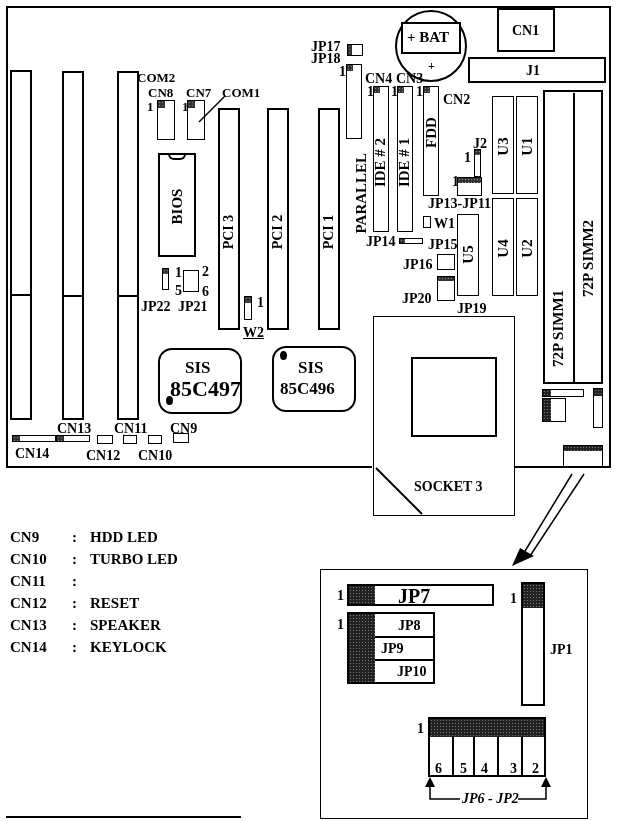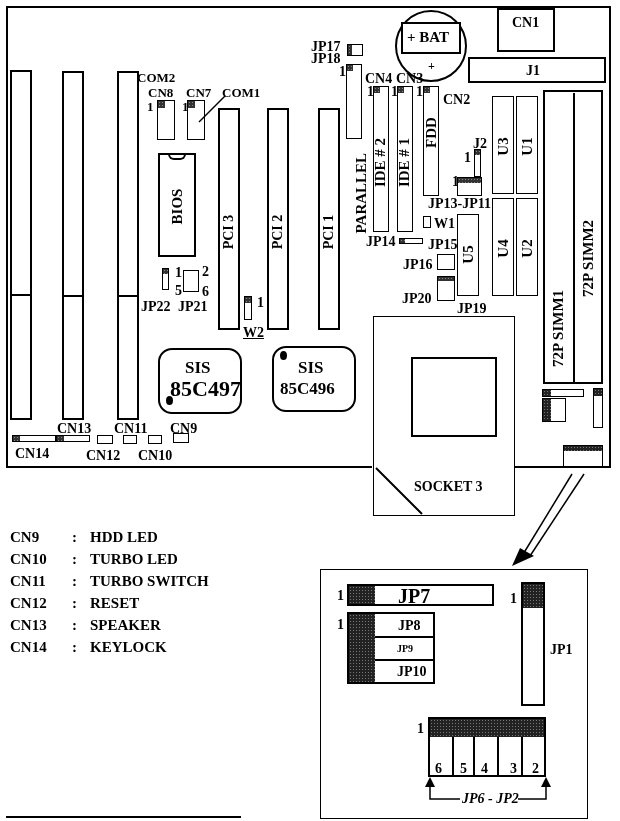--- a/index.html
+++ b/index.html
@@ -24,21 +24,21 @@
 <div class="abs" style="left:6px;top:6px;width:605px;height:462px;border-top:2px solid #000;border-left:2px solid #000;border-right:2px solid #000;box-sizing:border-box;"></div>
 <div class="abs" style="left:6px;top:466px;width:366px;height:2px;background:#000;"></div>
 <div class="abs" style="left:515px;top:466px;width:96px;height:2px;background:#000;"></div>
 
 <div class="abs" style="left:395px;top:10px;width:72px;height:72px;border:2px solid #000;border-radius:50%;box-sizing:border-box;"></div>
 <div class="box" style="left:401px;top:22px;width:60px;height:32px;"></div>
 <span class="lbl" style="left:407px;top:31px;font-size:15px;">+ BAT</span>
 <span class="lbl" style="left:428px;top:60px;font-size:12px;">+</span>
 
 <div class="box" style="left:497px;top:8px;width:58px;height:44px;"></div>
-<span class="lbl" style="left:512px;top:16px;font-size:14px;">CN1</span>
+<span class="lbl" style="left:512px;top:24px;font-size:14px;">CN1</span>
 <div class="box" style="left:468px;top:57px;width:138px;height:26px;"></div>
 <span class="lbl" style="left:526px;top:64px;font-size:14px;">J1</span>
 
 <div class="box" style="left:10px;top:70px;width:22px;height:350px;"></div>
 <div class="abs" style="left:10px;top:294px;width:22px;height:2px;background:#000;"></div>
 <div class="box" style="left:62px;top:71px;width:22px;height:349px;"></div>
 <div class="abs" style="left:62px;top:295px;width:22px;height:2px;background:#000;"></div>
 <div class="box" style="left:117px;top:71px;width:22px;height:349px;"></div>
 <div class="abs" style="left:117px;top:295px;width:22px;height:2px;background:#000;"></div>
 
@@ -202,21 +202,20 @@
       <span>HDD LED</span>
     </div>
   <div class="row">
       <span class="k">CN10</span>
       <span class="c">:</span>
       <span>TURBO LED</span>
     </div>
   <div class="row">
       <span class="k">CN11</span>
       <span class="c">:</span>
-      <span>TURBO SWITCH</span>
     </div>
   <div class="row">
       <span class="k">CN12</span>
       <span class="c">:</span>
       <span>RESET</span>
     </div>
   <div class="row">
       <span class="k">CN13</span>
       <span class="c">:</span>
       <span>SPEAKER</span>
@@ -234,21 +233,21 @@
 <div class="box" style="left:347px;top:584px;width:147px;height:22px;"></div>
 <div class="pin1 dark" style="left:349px;top:586px;width:26px;height:18px;"></div>
 <span class="lbl" style="left:398px;top:590px;font-size:20px;">JP7</span>
 
 <span class="lbl" style="left:337px;top:618px;font-size:14px;">1</span>
 <div class="box" style="left:347px;top:612px;width:88px;height:72px;"></div>
 <div class="pin1 dark" style="left:349px;top:614px;width:26px;height:68px;"></div>
 <div class="abs" style="left:375px;top:636px;width:59px;height:2px;background:#000;"></div>
 <div class="abs" style="left:375px;top:659px;width:59px;height:2px;background:#000;"></div>
 <span class="lbl" style="left:398px;top:619px;font-size:14px;">JP8</span>
-<span class="lbl" style="left:397px;top:642px;font-size:10px;">JP9</span>
+<span class="lbl" style="left:381px;top:642px;font-size:14px;">JP9</span>
 <span class="lbl" style="left:397px;top:665px;font-size:14px;">JP10</span>
 
 <span class="lbl" style="left:510px;top:592px;font-size:14px;">1</span>
 <div class="box" style="left:521px;top:582px;width:24px;height:124px;"></div>
 <div class="pin1 dark" style="left:523px;top:584px;width:20px;height:24px;"></div>
 <span class="lbl" style="left:550px;top:643px;font-size:14px;">JP1</span>
 
 <span class="lbl" style="left:417px;top:722px;font-size:14px;">1</span>
 <div class="box" style="left:428px;top:717px;width:118px;height:60px;"></div>
 <div class="pin1 dark" style="left:430px;top:719px;width:114px;height:18px;"></div>

